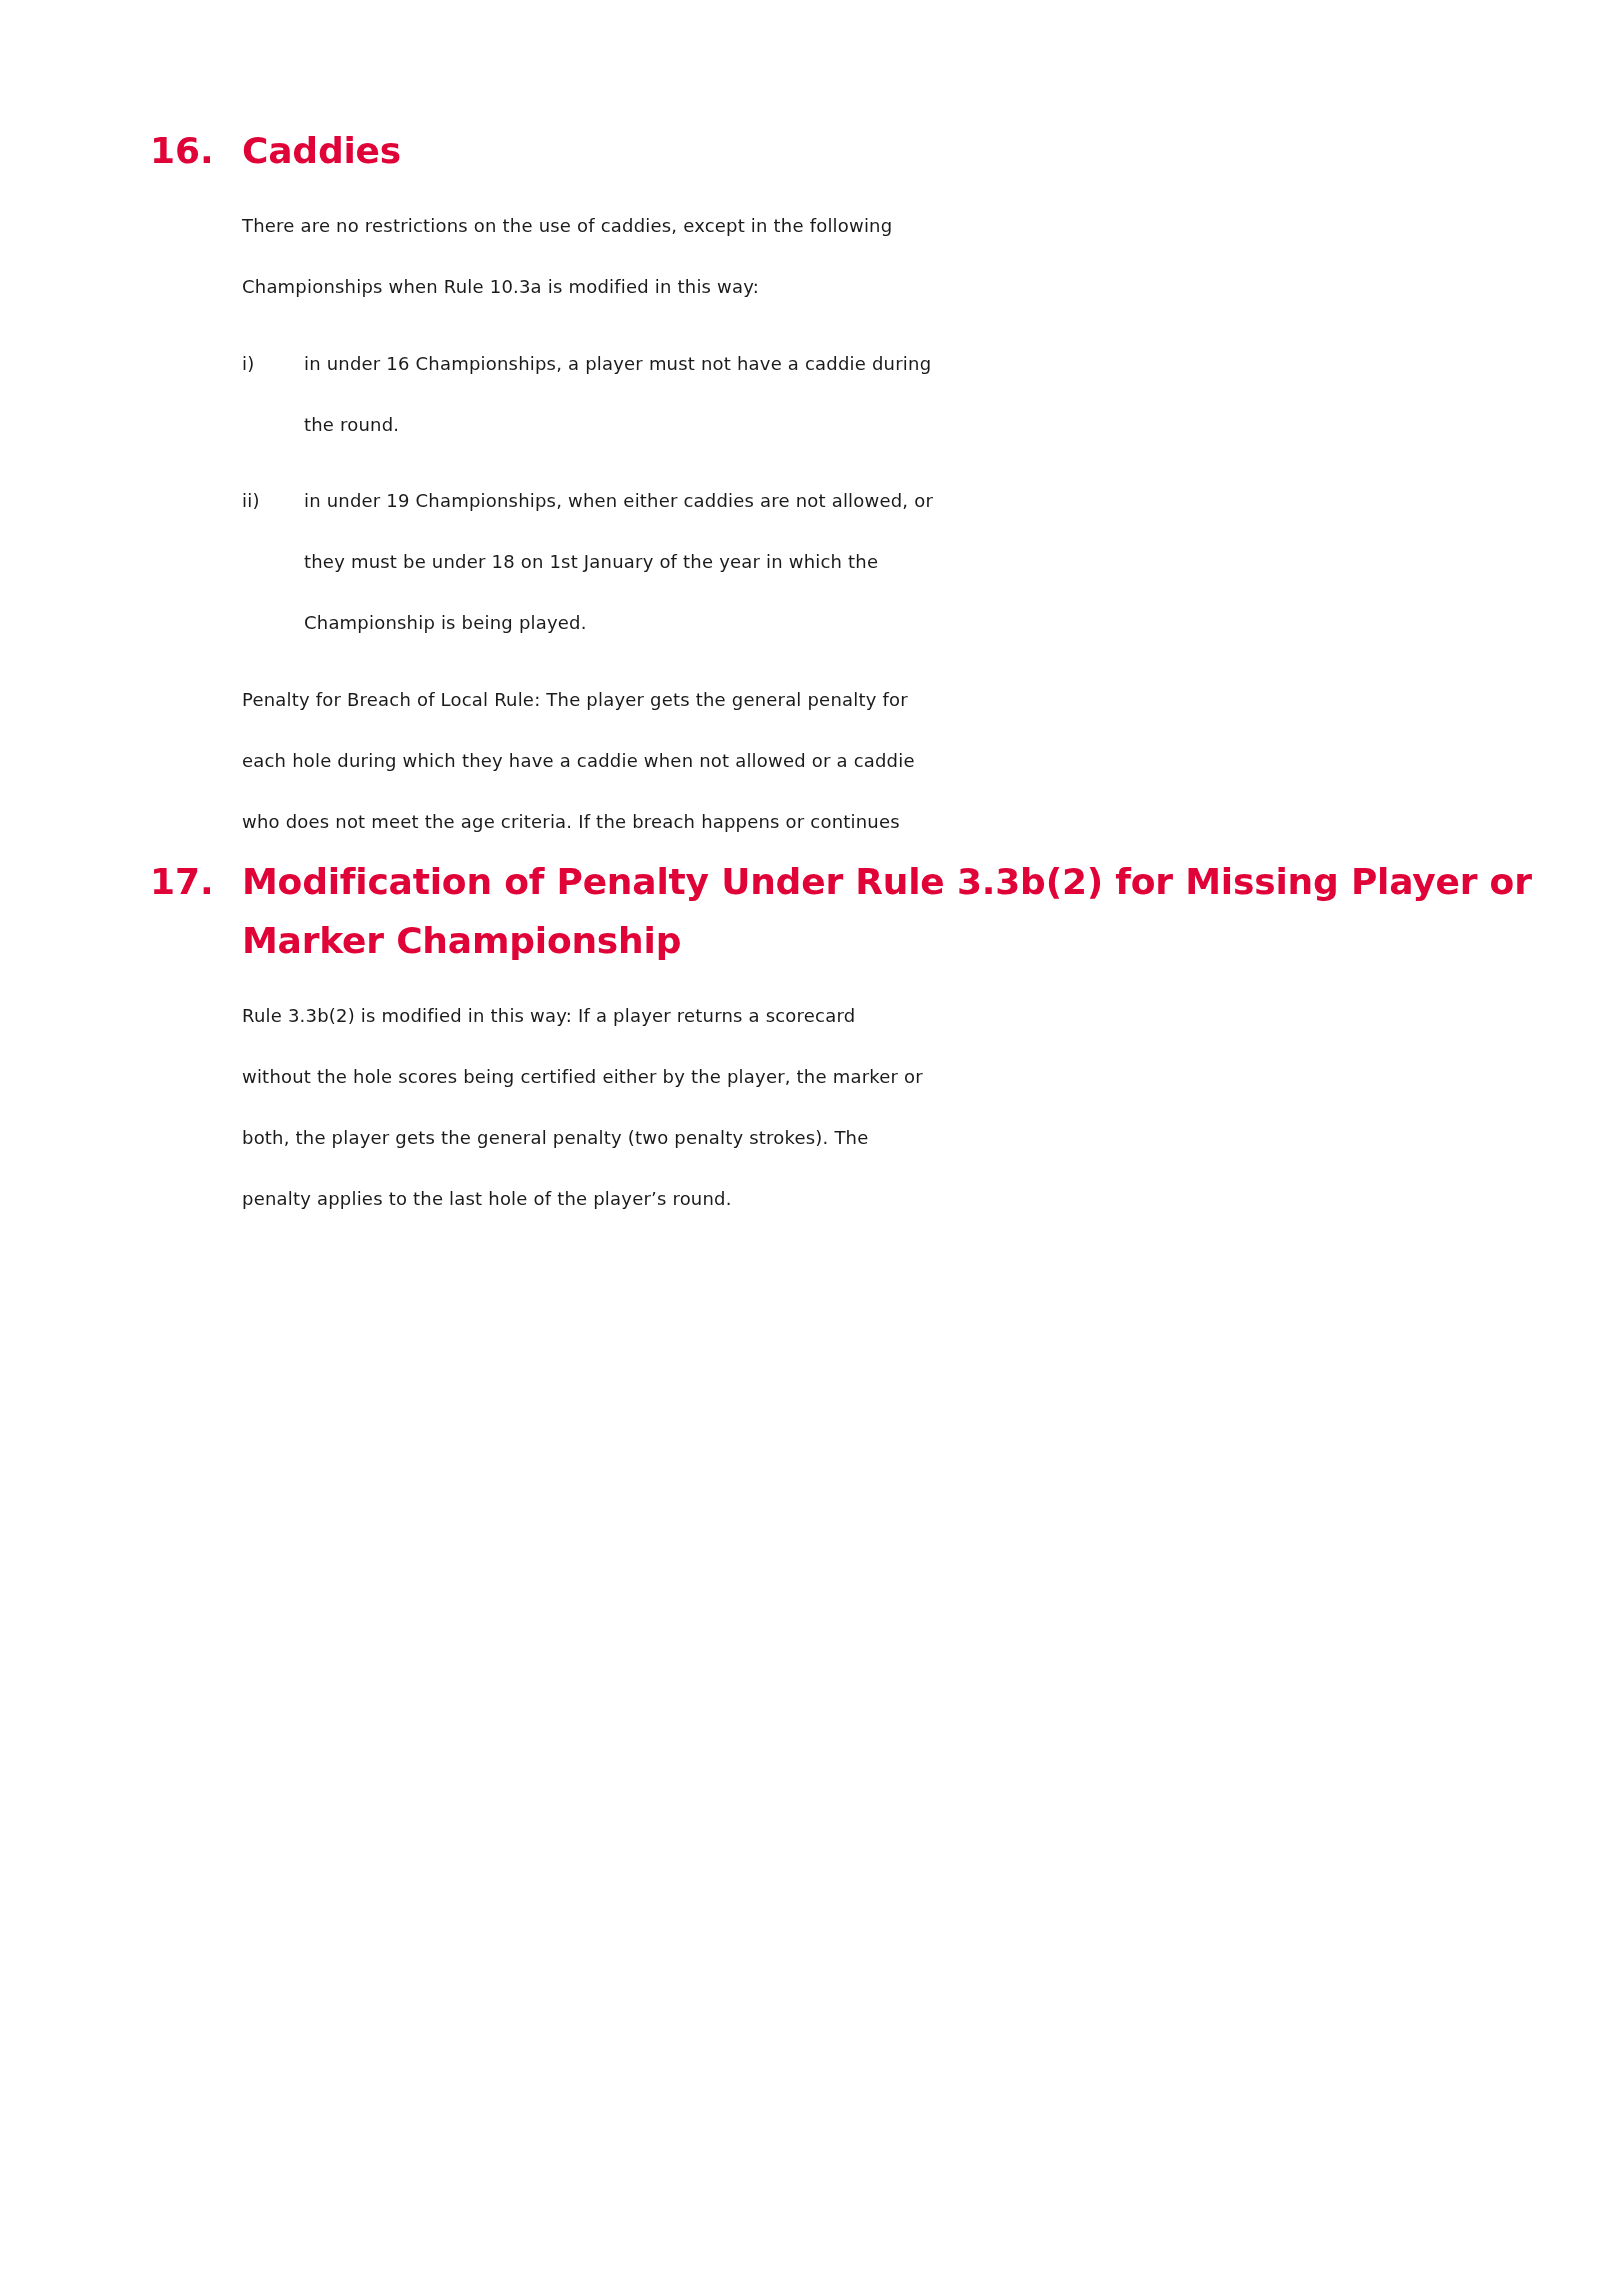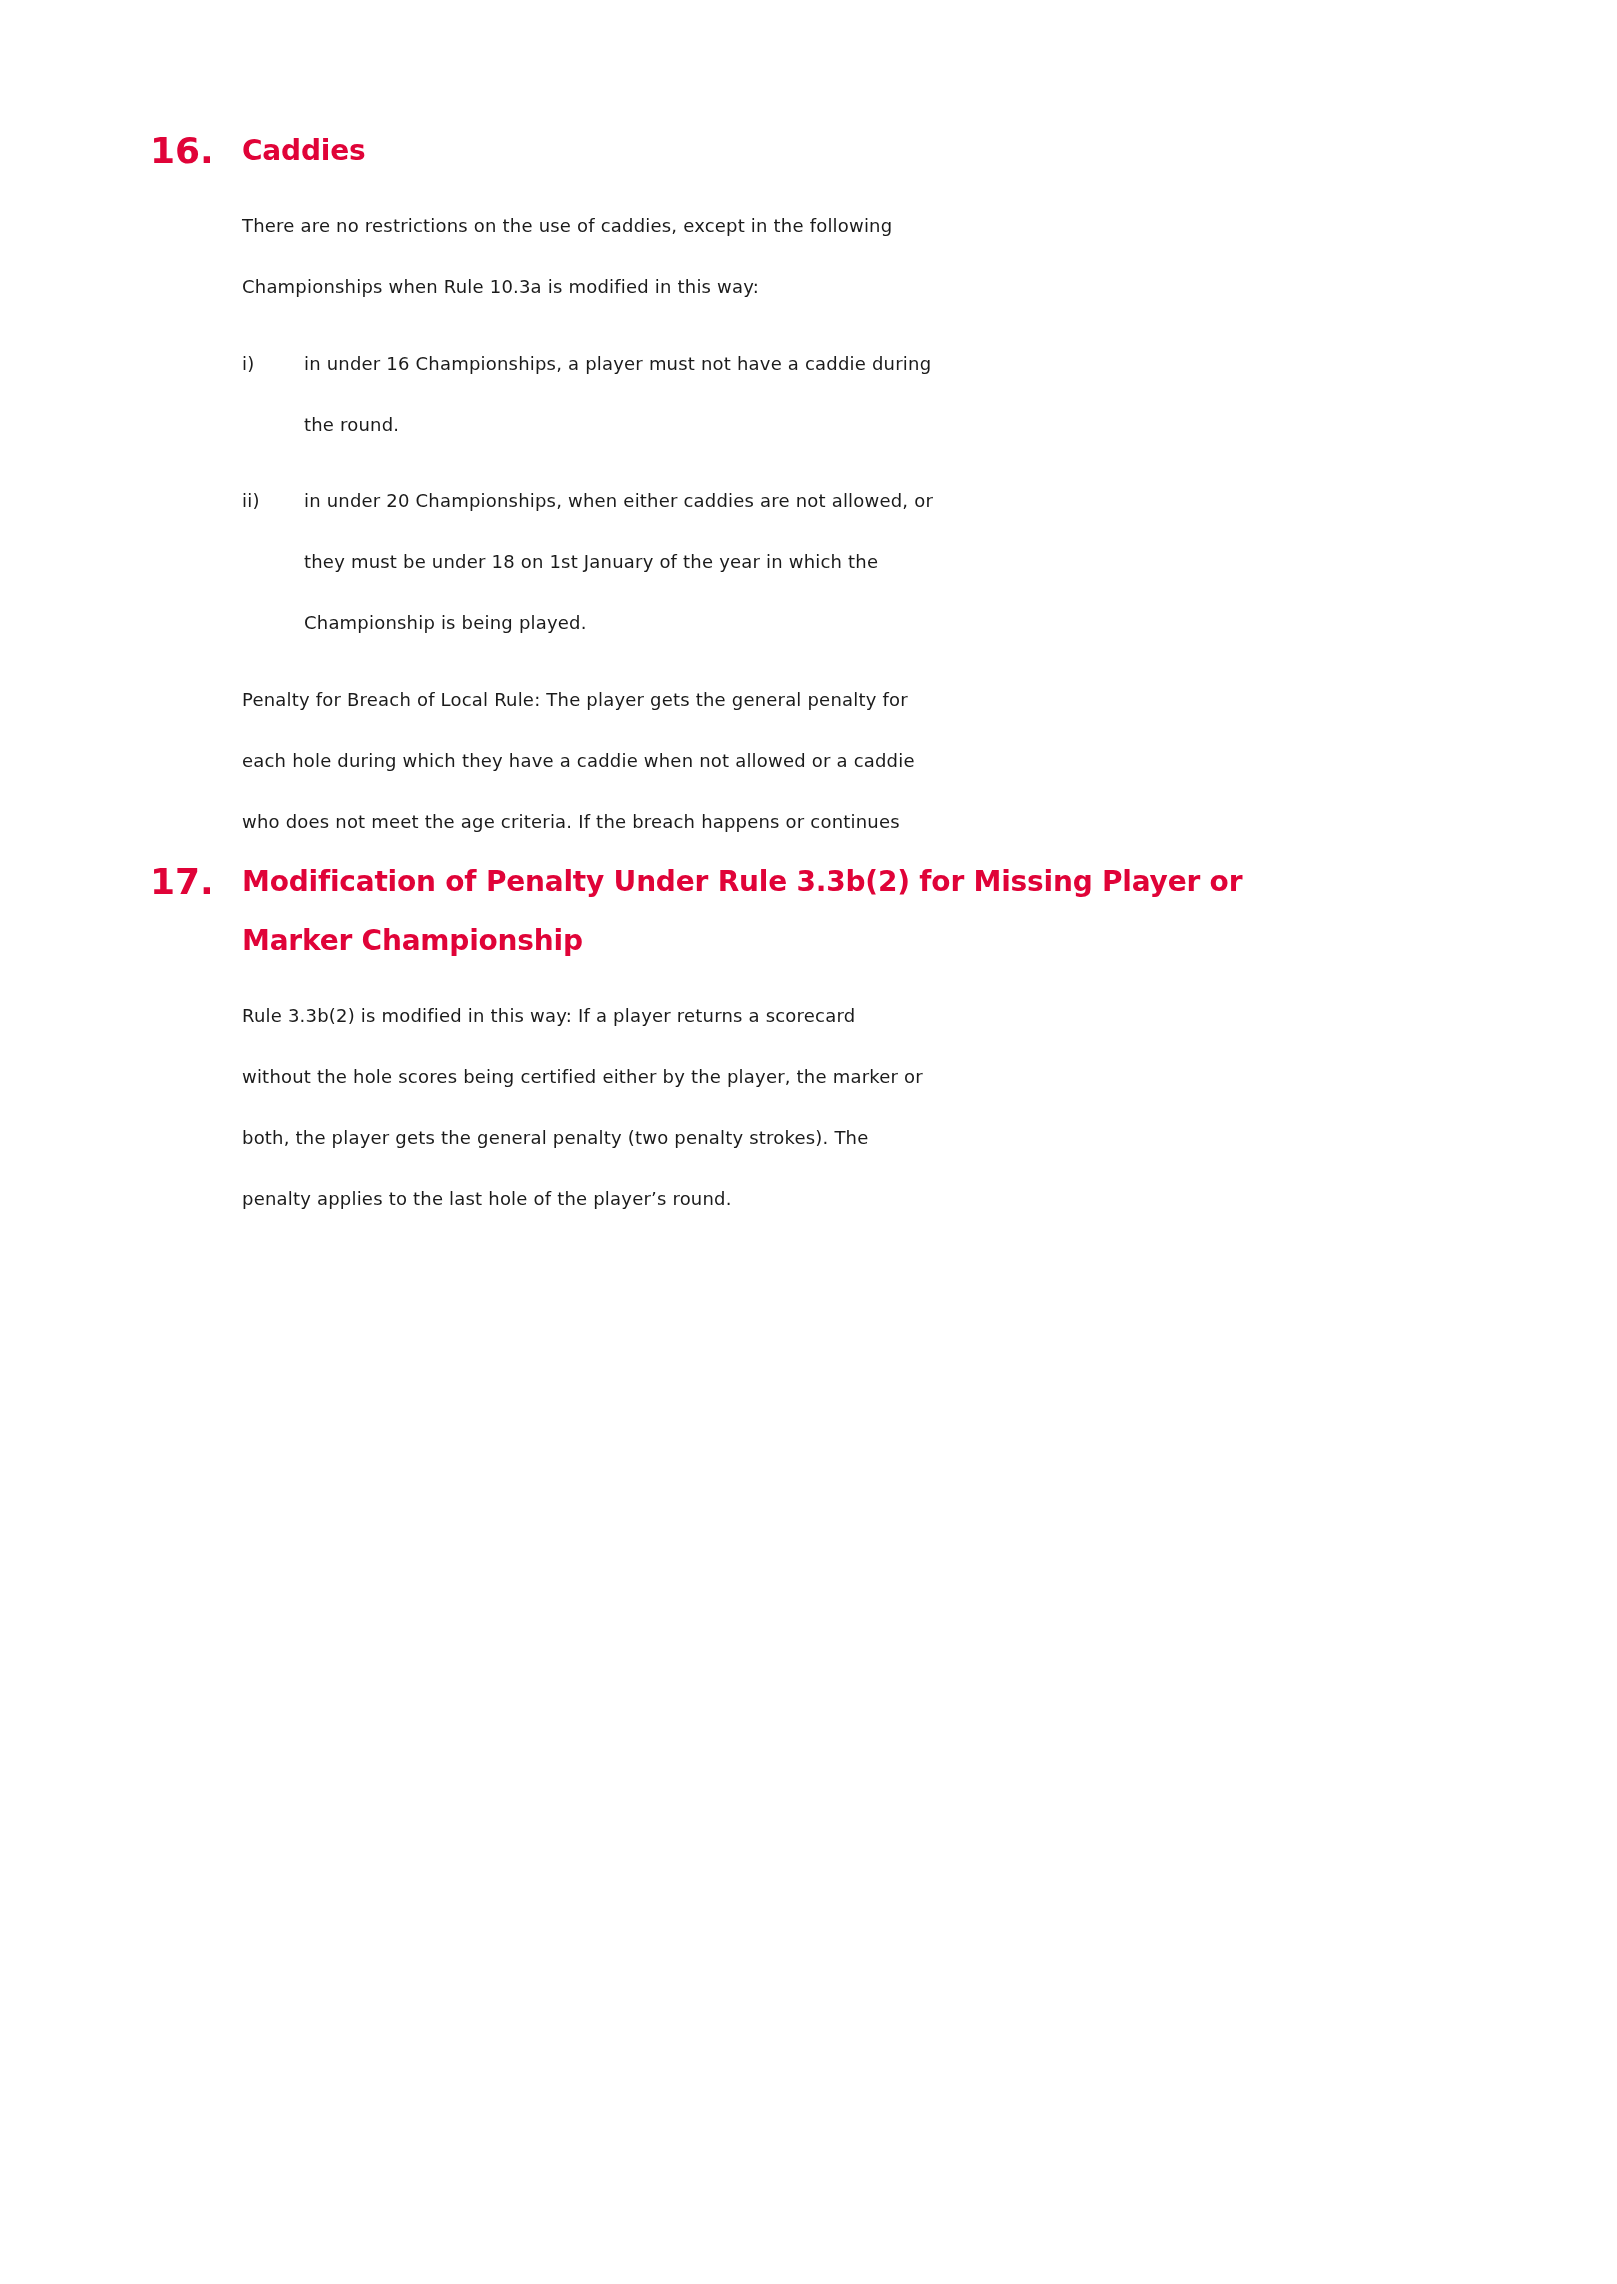--- a/index.html
+++ b/index.html
@@ -26,21 +26,21 @@
   .sec-number{
     color:var(--heading-red);
     font-weight:bold;
     font-size:36px;line-height:59px;
     white-space:nowrap;
   }
   .sec-title{margin:0 0 15.4px 0;padding:0;}
   .title-line{
     color:var(--heading-red);
     font-weight:bold;
-    font-size:28px;line-height:59px;
+    font-size:36px;line-height:59px;
     letter-spacing:-0.2px;
     white-space:nowrap;
   }
   .block{margin:0 0 15.4px 0;}
   .block:last-child{margin-bottom:0;}
   .line{
     color:var(--body-text);
     font-size:18px;line-height:61px;
     letter-spacing:0.2px;
     white-space:nowrap;
@@ -68,21 +68,21 @@
         <div class="block li">
           <div class="line li-marker">i)</div>
           <div class="li-text">
             <div class="line">in under 16 Championships, a player must not have a caddie during</div>
             <div class="line">the round.</div>
           </div>
         </div>
         <div class="block li">
           <div class="line li-marker">ii)</div>
           <div class="li-text">
-            <div class="line">in under 20 Championships, when either caddies are not allowed, or</div>
+            <div class="line">in under 19 Championships, when either caddies are not allowed, or</div>
             <div class="line">they must be under 18 on 1st January of the year in which the</div>
             <div class="line">Championship is being played.</div>
           </div>
         </div>
         <div class="block p">
           <div class="line">Penalty for Breach of Local Rule: The player gets the general penalty for</div>
           <div class="line">each hole during which they have a caddie when not allowed or a caddie</div>
           <div class="line">who does not meet the age criteria. If the breach happens or continues</div>
         </div>
       </div>

